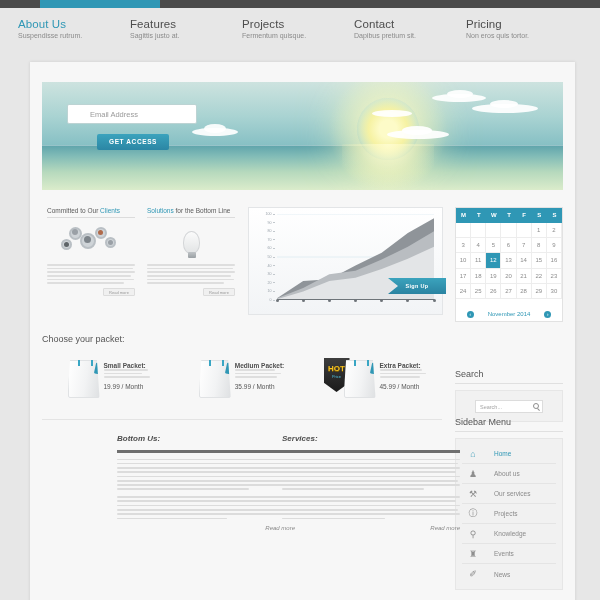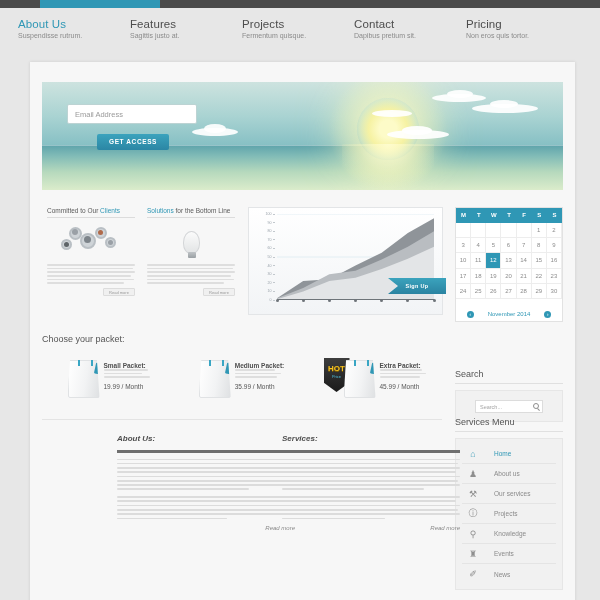--- a/index.html
+++ b/index.html
@@ -39,21 +39,21 @@
          box-shadow: 0 0 36px 22px rgba(250,248,190,.55); }
   .sunglow { position:absolute; width:120px; height:120px; left:286px; top:-12px; border-radius:50%;
              background: radial-gradient(circle, rgba(252,250,200,.6) 15%, rgba(240,245,190,.25) 45%, rgba(220,235,195,0) 70%); }
   .sunpath { position:absolute; left:300px; top:62px; width:92px; height:46px;
              background: radial-gradient(ellipse at 50% 0%, rgba(255,253,210,.85) 0%, rgba(250,248,190,.35) 45%, rgba(240,245,200,0) 80%); }
   .cloud { position:absolute; background:#fff; border-radius:50%; opacity:.92; }
   .horizon { position:absolute; left:0; right:0; top:58%; height:1px; background:rgba(255,255,255,.35); }
 
   .email-box { position:absolute; left:25px; top:22px; width:130px; height:20px; background:#fff;
                border:1px solid #bcd3d3; border-radius:2px; font-size:7.5px; color:#9a9a9a;
-               line-height:20px; padding-left:7px; }
+               line-height:20px; padding-left:22px; }
   .get-access { position:absolute; left:55px; top:52px; width:72px; height:16px;
                 background: linear-gradient(#3ba3bd, #2b86a4); border-radius:2px; color:#fff;
                 font-size:6.5px; font-weight:bold; letter-spacing:.6px; text-align:center; line-height:16px; }
 
   
   .feat-row { position:absolute; top:145px; left:12px; width:521px; height:110px; }
   .fbox { position:absolute; top:0; width:88px; height:105px; }
   .fbox1 { left:5px; } .fbox2 { left:105px; }
   .fbox-title { font-size:6.5px; color:#5a5a5a; }
   .fbox-title .hl { color:#2f97b5; }
@@ -398,21 +398,21 @@
     <div class="w-rule"></div>
     <div class="search-body">
       <div class="search-inp">
         <span>Search...</span>
         <span class="mag"></span>
       </div>
     </div>
   </div>
 
   <div class="side-w">
-    <div class="w-title">Services Menu</div>
+    <div class="w-title">Sidebar Menu</div>
     <div class="w-rule"></div>
     <div class="side-body" id="sidelist">
         <div class="side-item active">
           <div class="si-icon">⌂</div>
           <div class="si-label">Home</div>
         </div>
         <div class="side-item">
           <div class="si-icon">♟</div>
           <div class="si-label">About us</div>
         </div>
@@ -436,21 +436,21 @@
           <div class="si-icon">✐</div>
           <div class="si-label">News</div>
         </div>
       </div>
   </div>
 
   <div class="divider"></div>
 
   <div class="cols">
     <div class="col col1">
-      <div class="col-title">About Us:</div>
+      <div class="col-title">Bottom Us:</div>
       <div class="col-rule"></div>
       <div class="para">
         <div class="ln" style="width:100%"></div>
           <div class="ln" style="width:99%"></div>
         <div class="ln" style="width:100%"></div>
           <div class="ln" style="width:98%"></div>
         <div class="ln" style="width:100%"></div>
           <div class="ln" style="width:99%"></div>
         <div class="ln" style="width:100%"></div>
           <div class="ln" style="width:74%"></div>

